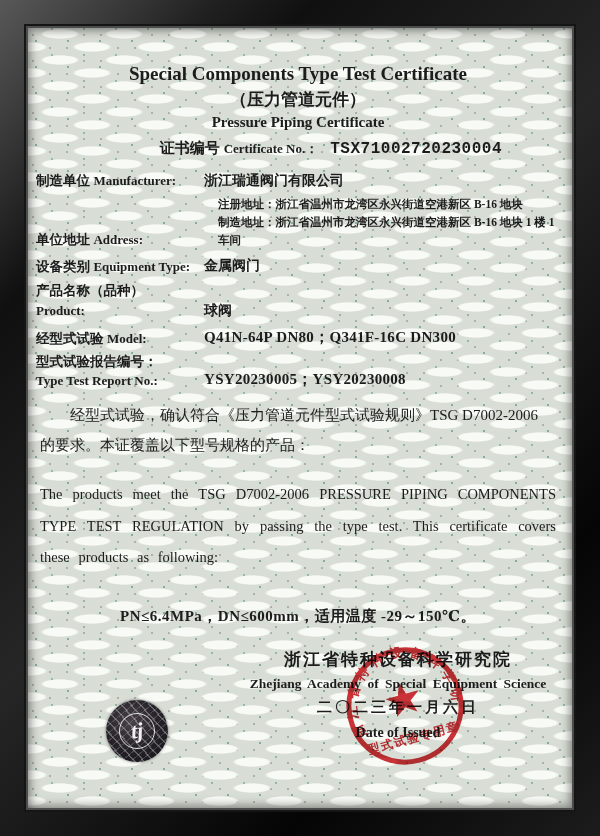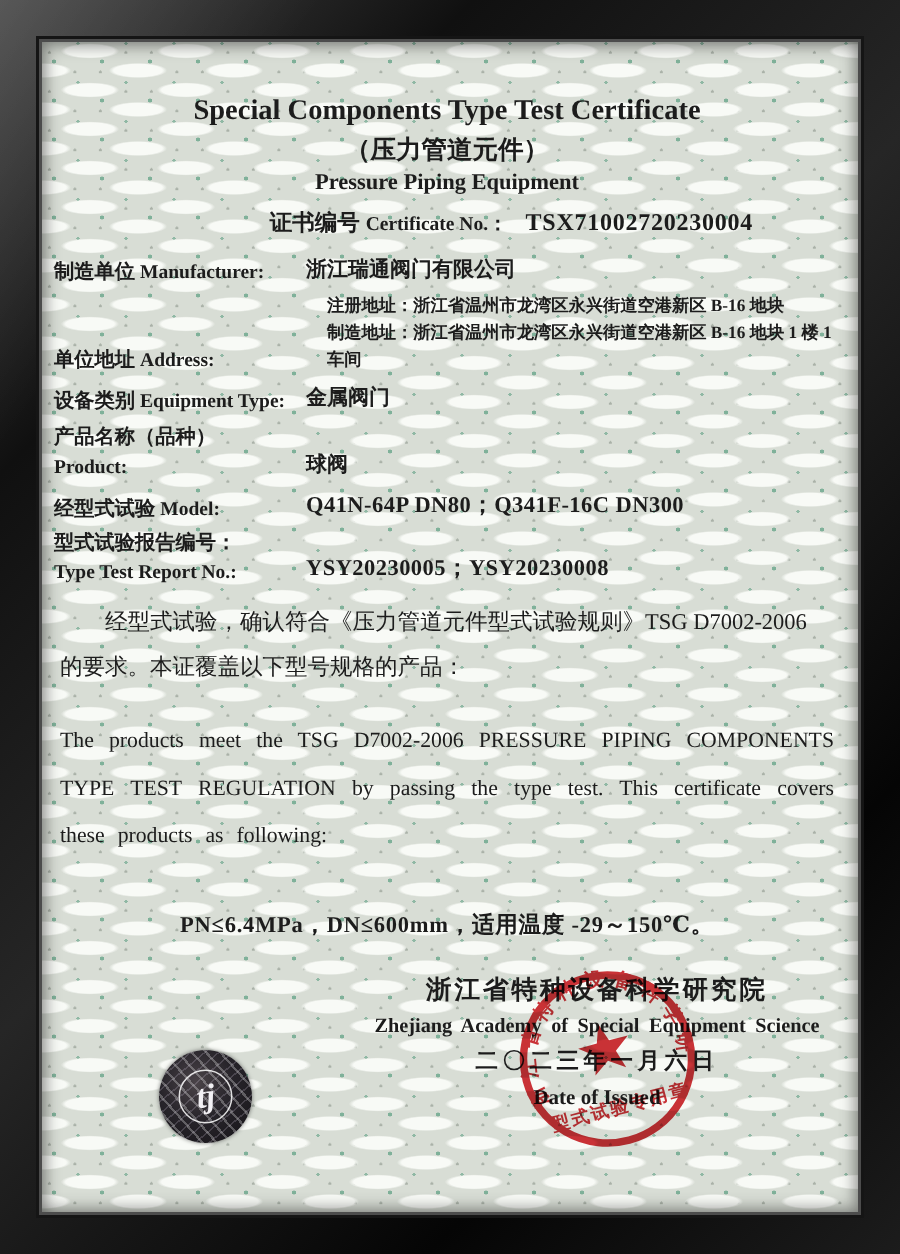--- a/index.html
+++ b/index.html
@@ -35,21 +35,21 @@
   .content{position:absolute;inset:0;padding:30px 12px 0 8px;}
   
   .hdr{text-align:center;}
   .title-zh{font-size:29px;font-weight:700;letter-spacing:3px;margin:0;}
   .title-en{font-size:19px;font-weight:700;margin-top:5px;}
   .subtitle-zh{font-size:17px;font-weight:700;margin-top:3px;}
   .subtitle-en{font-size:15px;font-weight:700;margin-top:3px;}
   .cert-line{margin-top:8px;text-align:right;padding-right:58px;font-weight:700;}
   .cert-label-zh{font-size:15px;}
   .cert-label-en{font-size:13px;}
-  .cert-no{font-size:16px;letter-spacing:.5px;padding-left:8px;}
+  .cert-no{font-size:16px;letter-spacing:.5px;padding-left:8px;font-family:Liberation Mono, monospace;}
   
   .fields{margin-top:12px;}
   .frow{display:flex;align-items:flex-end;margin-bottom:5px;}
   .flabel{flex:0 0 160px;font-weight:700;font-size:13.5px;line-height:1.45;}
   .flabel .zh{font-size:13.5px;}
   .flabel .en{font-size:13px;}
   .fvalue{flex:1;font-weight:700;font-size:14px;line-height:1.5;padding-left:8px;}
   .fvalue.small{font-size:11.5px;line-height:1.55;}
   .frow.addr{margin-bottom:6px;gap:14px;}
   .frow.addr .flabel{padding-top:7px;}
@@ -91,21 +91,21 @@
 </head>
 <body>
 
 <div class="frame">
   <div class="paper">
     <div class="content">
 
       <div class="hdr">
         <div class="title-en">Special Components Type Test Certificate</div>
         <div class="subtitle-zh">（压力管道元件）</div>
-        <div class="subtitle-en">Pressure Piping Equipment</div>
+        <div class="subtitle-en">Pressure Piping Certificate</div>
         <div class="cert-line">
           <span class="cert-label-zh">证书编号</span>
           <span class="cert-label-en">Certificate No.：</span>
           <span class="cert-no">TSX71002720230004</span>
         </div>
       </div>
 
       <div class="fields">
 
         <div class="frow">

